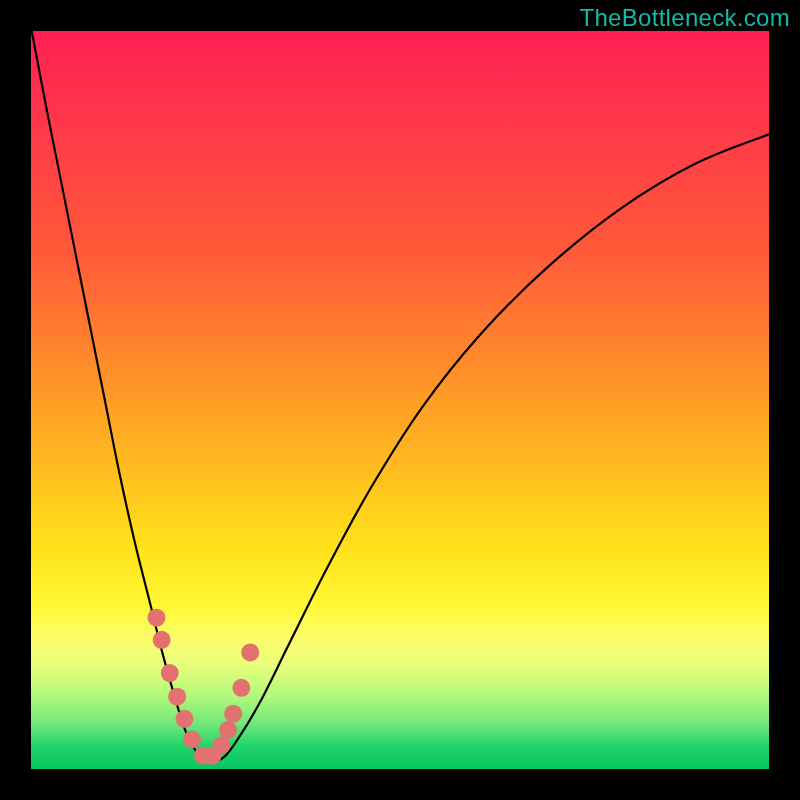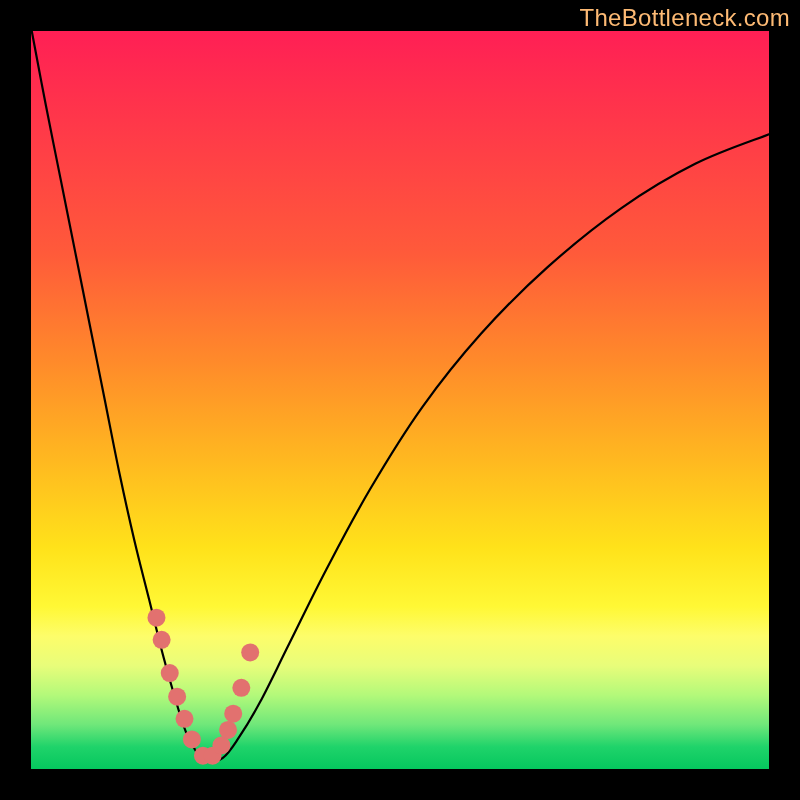--- a/index.html
+++ b/index.html
@@ -38,21 +38,21 @@
       #b3f97a 90%,
       #6fe77a 94%,
       #1fd36a 97%,
       #05c75e 100%
     );
   }
   .watermark {
     position: absolute;
     top: 4px;
     right: 10px;
-    color: #fdba74;
+    color: #14b8a6;
     font-size: 24px;
     font-weight: 400;
     letter-spacing: 0.3px;
     user-select: none;
   }
   svg.curve {
     position: absolute;
     left: 0;
     top: 0;
     width: 738px;

